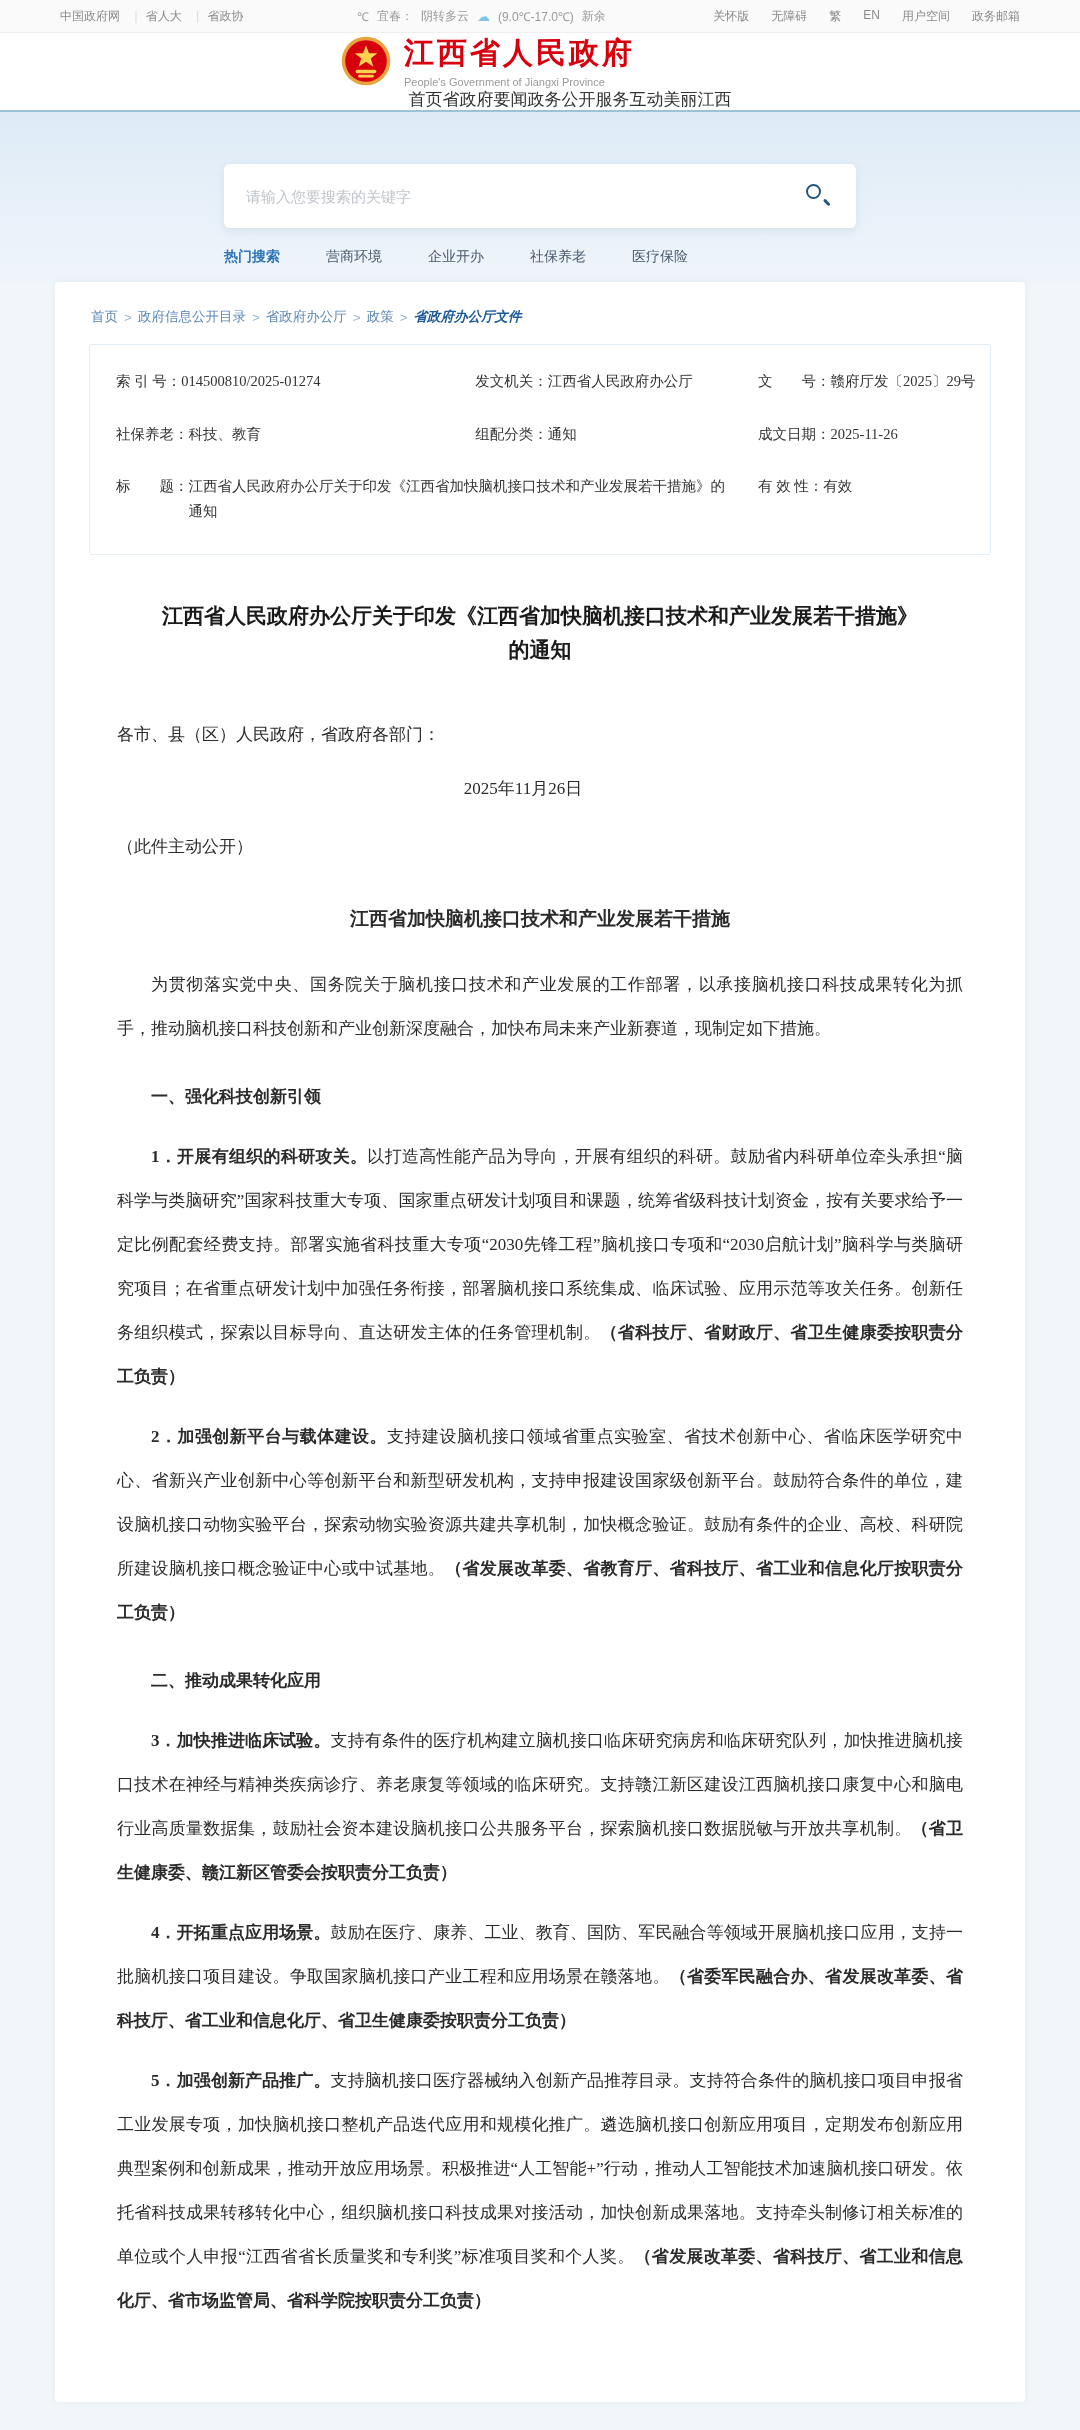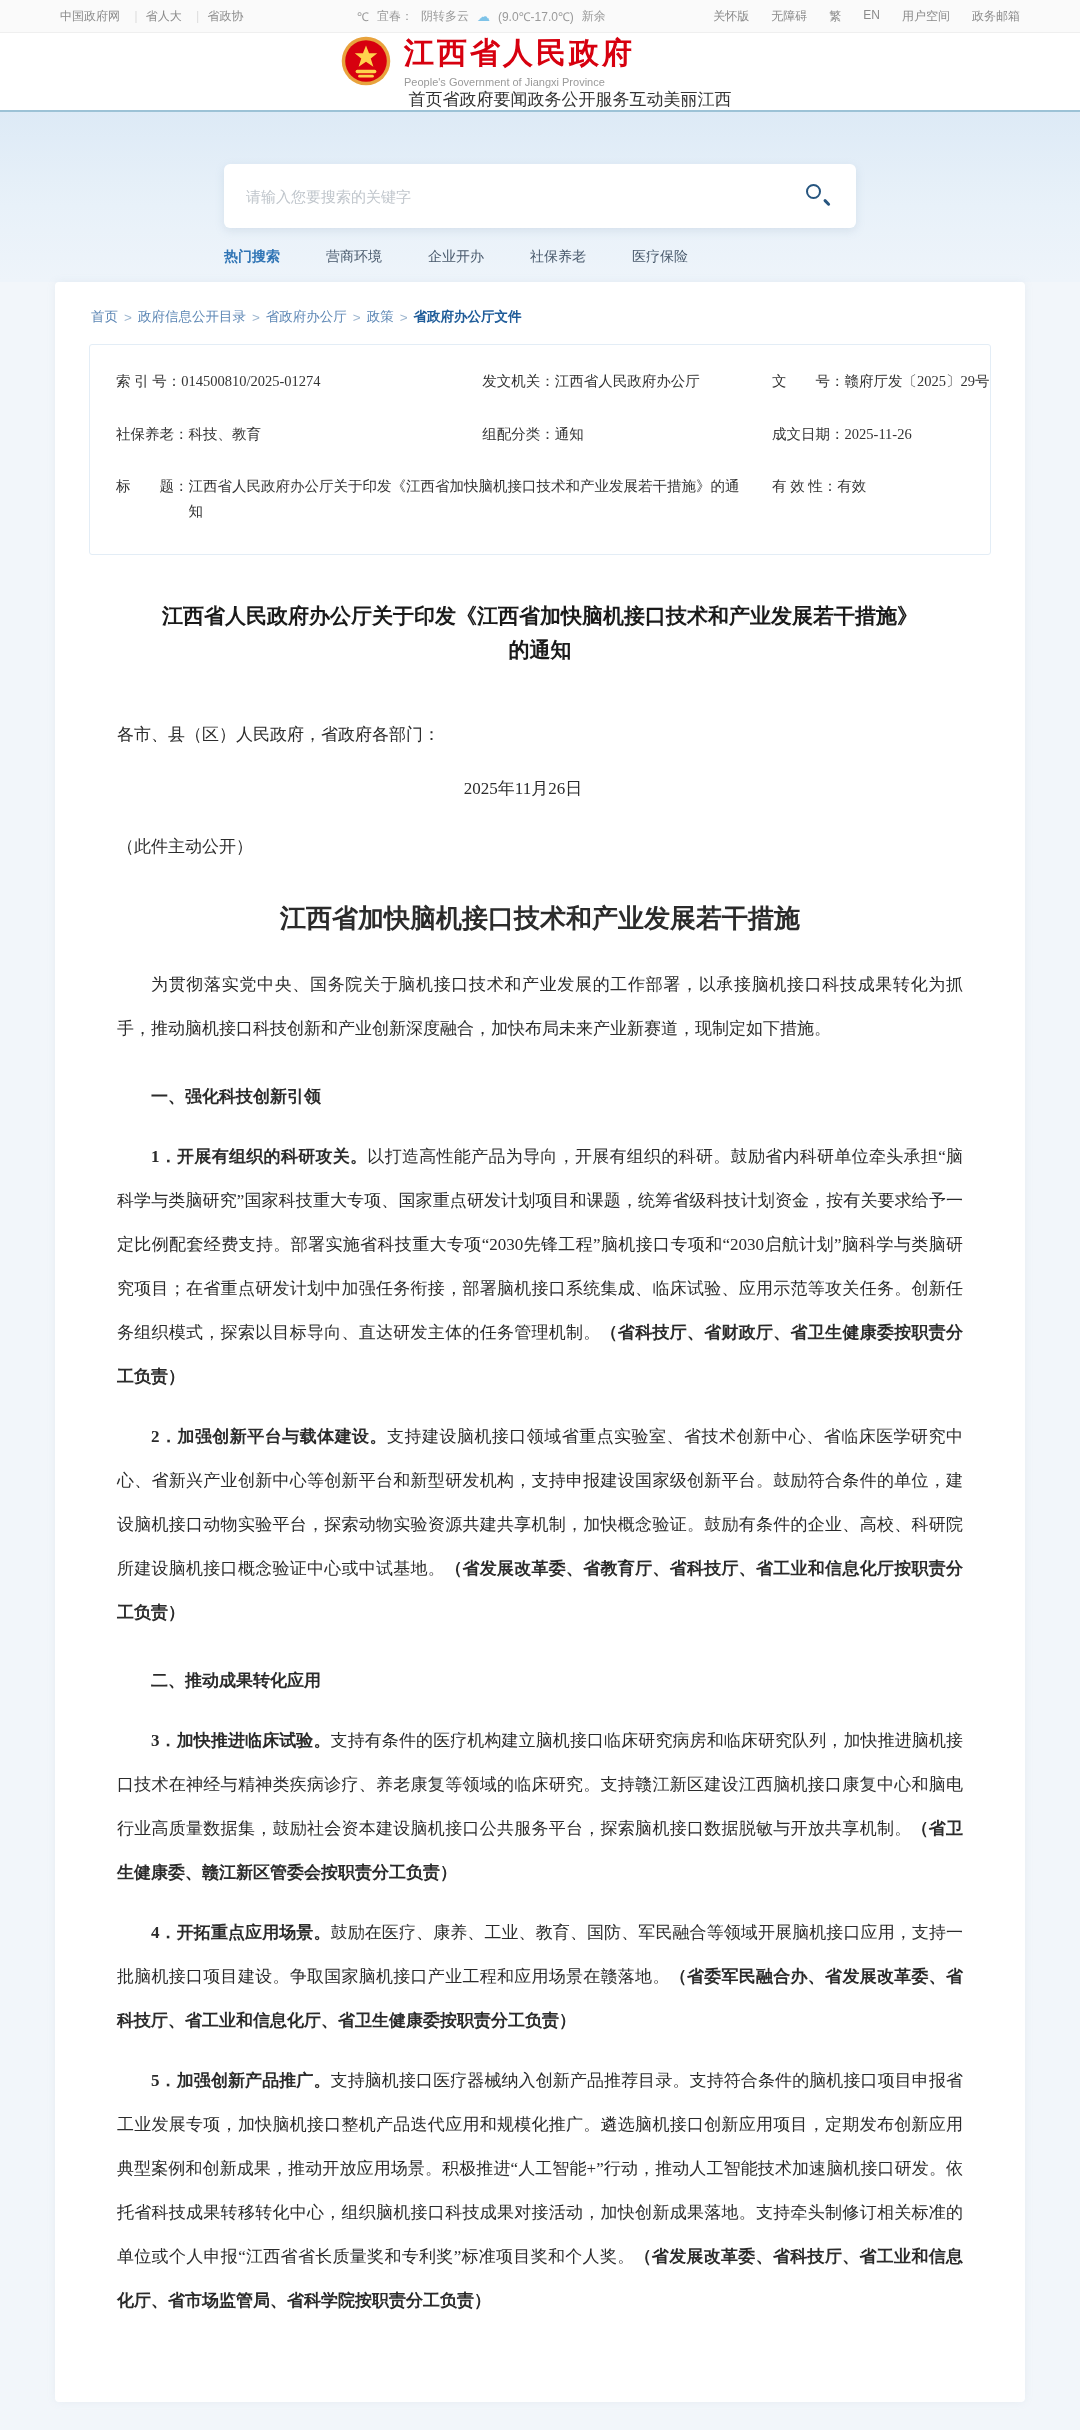--- a/index.html
+++ b/index.html
@@ -49,43 +49,43 @@
   .hot-link { color:#47586b; text-decoration:none; cursor:pointer; }
 
   
   .main { padding:0 55px; }
   .card { background:#ffffff; border-radius:4px; min-height:2120px;
           box-shadow:0 0 8px rgba(150,170,195,.12); padding:22px 34px 40px; }
 
   .breadcrumb { font-size:13.5px; color:#7d9cbf; display:flex; flex-wrap:wrap;
                 gap:6px; align-items:center; padding:4px 2px 18px; }
   .bc-item { color:#5d87b5; text-decoration:none; cursor:pointer; }
-  .bc-item.current { color:#1f5c99; font-weight:bold; }
+  .bc-item.current { color:#1f5c99; font-weight:bold;font-style:italic; }
   .bc-sep { color:#9db6cf; }
 
   
   .meta { border:1px solid #e3edf6; border-radius:3px; padding:10px 26px 16px;
-          display:grid; grid-template-columns:40% 31% 29%; column-gap:27px;
+          display:grid; grid-template-columns:40% 31% 29%; column-gap:20px;
           font-size:14.5px; color:#333;
           font-family:"Liberation Serif","DejaVu Serif",serif; }
   .meta-cell { display:flex; align-items:flex-start; padding:14px 0; line-height:1.7; }
   .meta-cell.span2 { grid-column:span 2; }
   .meta-label { white-space:nowrap; color:#333; }
   .meta-value { color:#333; }
 
   
   .doc { font-family:"Liberation Serif","DejaVu Serif",serif; color:#2b2b2b;
          font-size:17px; line-height:44px; padding:10px 28px 0; text-align:justify; }
   .doc-title { text-align:center; font-size:21px; font-weight:bold; line-height:34px;
                margin:34px 40px 46px; color:#1a1a1a; }
   .salute { margin-top:8px; }
   .para-indent { text-indent:2em; }
   .date { text-align:center; padding-right:34px; margin-top:10px; }
   .note { margin-top:14px; }
-  .subtitle { text-align:center; font-weight:bold; font-size:26px; margin:28px 0 22px; }
+  .subtitle { text-align:center; font-weight:bold; font-size:19px; margin:28px 0 22px; }
   .sec-head { font-size:17px; font-weight:bold; text-indent:2em; margin:24px 0 6px; }
   .item { text-indent:2em; margin:16px 0; }
   .item .lead { font-weight:bold; }
   .item .resp { font-weight:bold; }
 </style>
 </head>
 <body>
 
 <div class="topbar">
   <div class="topbar-left"><a class="tlink">中国政府网</a><span class="sep">｜</span><a class="tlink">省人大</a><span class="sep">｜</span><a class="tlink">省政协</a></div>

